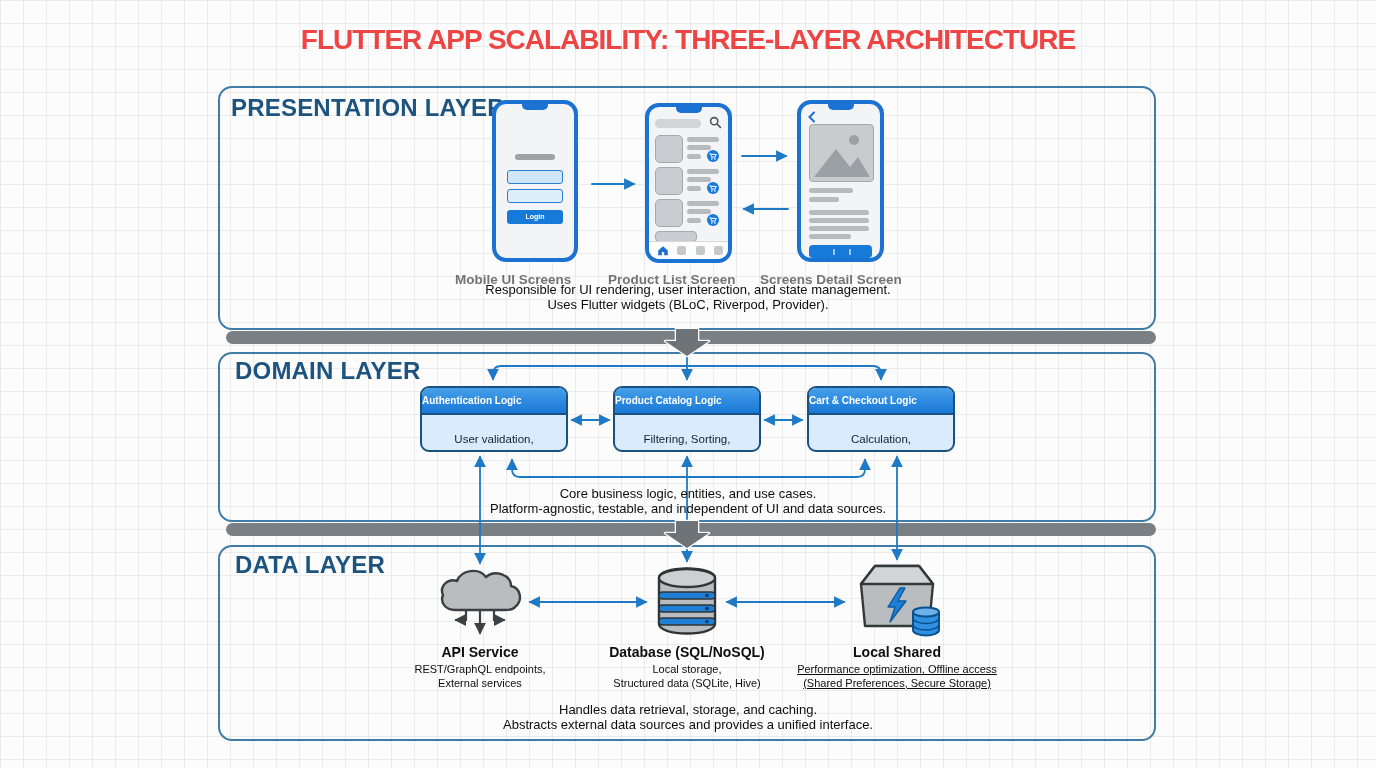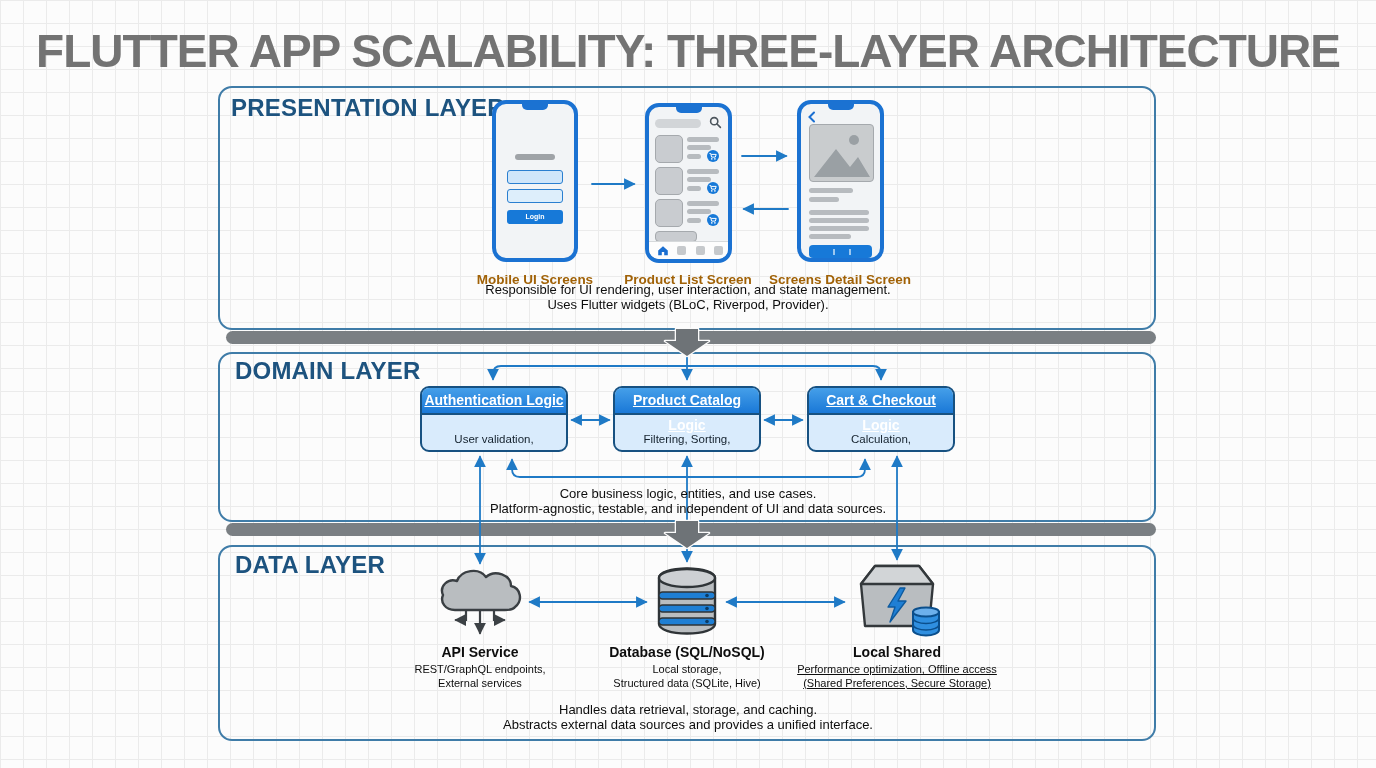--- a/index.html
+++ b/index.html
@@ -5,34 +5,34 @@
   html,body{margin:0;padding:0;}
   body{
     width:1376px;height:768px;position:relative;overflow:hidden;
     font-family:"Liberation Sans",sans-serif;color:#111;
     background-color:#fcfcfc;
     background-image:linear-gradient(to right,#ebebeb 1px,transparent 1px),
                      linear-gradient(to bottom,#ebebeb 1px,transparent 1px);
     background-size:23px 23px;
   }
   .abs{position:absolute;}
-  .title{left:0;top:24px;width:100%;text-align:center;font-size:46px;font-weight:800;
-         letter-spacing:-1px;color:#737373;}
+  .title{left:0;top:24px;width:100%;text-align:center;font-size:28px;font-weight:800;
+         letter-spacing:-1px;color:#ef4444;}
   .panel{border:2px solid #3f7ca8;border-radius:14px;background:transparent;box-sizing:border-box;}
   .panel-label{font-size:24px;font-weight:800;color:#1d537f;letter-spacing:.2px;}
   .shadow-bar{background:#7a7f83;border-radius:7px;height:13px;}
   .phone{border:4px solid #1b72d2;border-radius:14px;background:#f2f4f6;box-sizing:border-box;}
   .notch{position:absolute;top:-1px;left:50%;transform:translateX(-50%);width:26px;height:7px;
          background:#1b72d2;border-radius:0 0 5px 5px;}
-  .caption{font-size:13.5px;font-weight:700;text-align:center;color:#a16207;}
+  .caption{font-size:13.5px;font-weight:700;text-align:left;color:#737373;}
   .desc{font-size:13px;text-align:center;white-space:pre-line;line-height:1.18;color:#0d0d0d;}
   .dbox{width:148px;height:66px;border:2px solid #175181;border-radius:9px;background:#d9ebfc;
         box-sizing:border-box;overflow:hidden;}
-  .dbox-head{height:25px;background:linear-gradient(#459fe9,#1a78d7);color:#fff;font-size:14px;
-             font-weight:700;text-align:center;line-height:25px;border-bottom:2px solid #175181;text-decoration:underline;}
+  .dbox-head{height:25px;background:linear-gradient(#459fe9,#1a78d7);color:#fff;font-size:10px;
+             font-weight:700;text-align:left;line-height:25px;border-bottom:2px solid #175181;}
   .dbox-body{font-size:11.5px;text-align:center;white-space:pre-line;line-height:1.3;padding-top:17px;color:#14212d;}
   .item-title{font-size:14px;font-weight:700;text-align:center;color:#0d0d0d;}
   .item-sub{font-size:11px;text-align:center;white-space:pre-line;line-height:1.25;color:#0d0d0d;}
   .ln{position:absolute;background:#b7bbbf;border-radius:2.5px;}
   svg{display:block;}
 </style>
 </head>
 <body>
 
 <div class="abs title">FLUTTER APP SCALABILITY: THREE-LAYER ARCHITECTURE</div>

